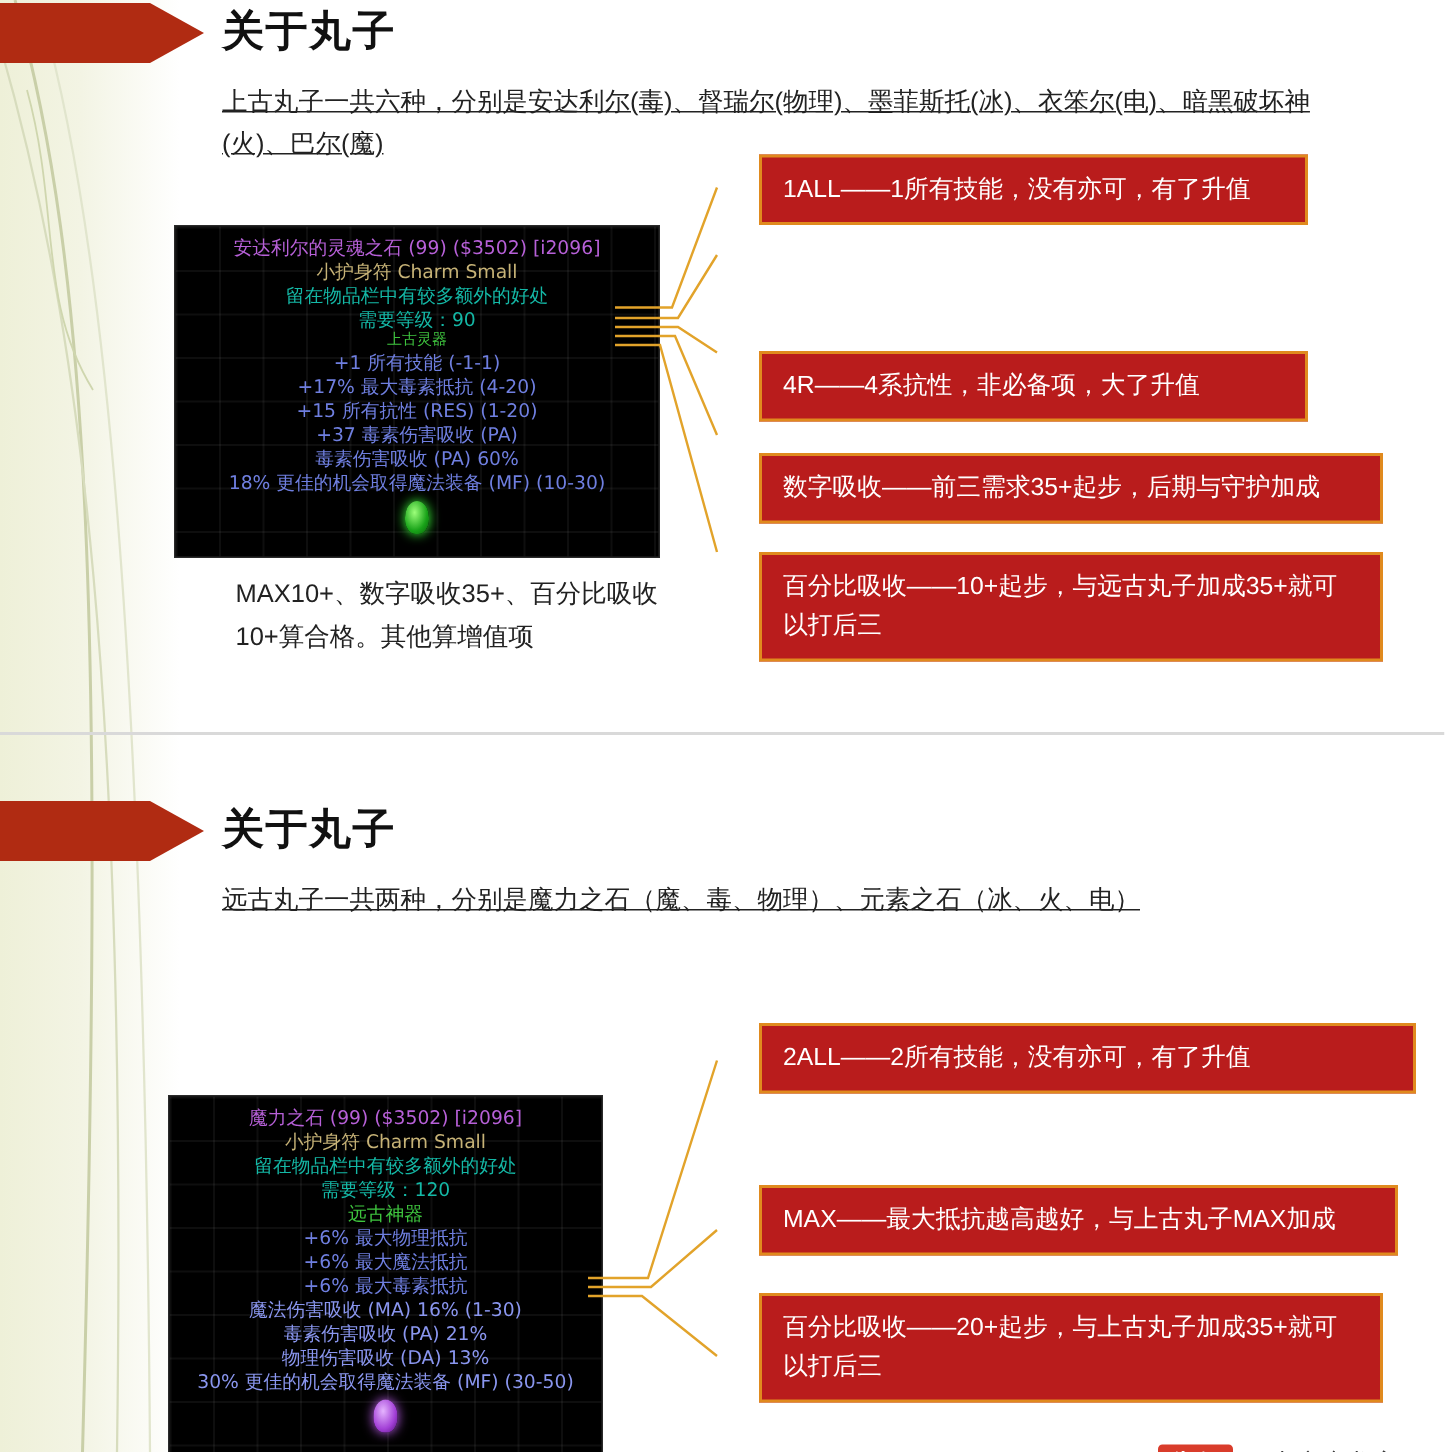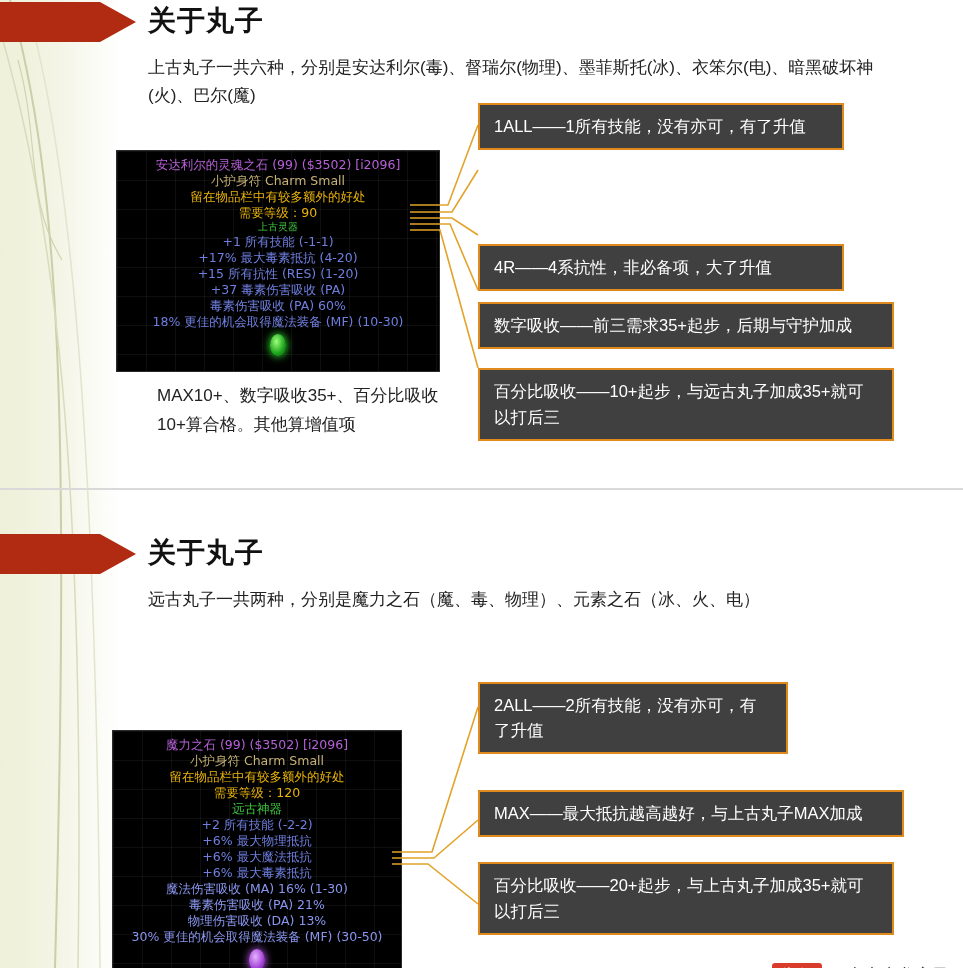--- a/index.html
+++ b/index.html
@@ -33,21 +33,21 @@
   .arrow svg { display:block; }
   .heading-title {
     position:absolute; left:148px; top:2px;
     font-family: "DejaVu Serif", "Liberation Serif", serif;
     font-weight:bold; font-size:28px; color:#111;
     letter-spacing:1px;
   }
   .intro {
     margin: 6px 0 0 148px;
     width: 730px;
-    font-size:17px; color:#222; line-height:1.65;
+    font-size:17px; color:#222; line-height:1.65;text-decoration:underline;
   }
 
   
   .tooltip-card {
     position:absolute;
     background:#000;
     border:1px solid #2a2a2a;
     color:#fff;
     text-align:center;
     font-family:"DejaVu Sans", sans-serif;
@@ -57,47 +57,48 @@
     position:absolute; inset:0;
     background-image:
       linear-gradient(to right, rgba(255,255,255,0.055) 1px, transparent 1px),
       linear-gradient(to bottom, rgba(255,255,255,0.055) 1px, transparent 1px);
     background-size: 29px 29px;
     pointer-events:none;
   }
   .tt-lines { position:relative; z-index:2; padding:6px 4px 4px; }
   .tt-line { line-height:1.28; white-space:nowrap; }
   .c-gold { color:#c7b377;text-align:center; }
-  .c-white { color:#eab308; }
+  .c-white { color:#14b8a6; }
   .c-blue { color:#6f7fe0; }
   .c-blue2 { color:#8a96ef; }
   .c-green { color:#3ec43e; }
   .c-purple { color:#b760d8; }
   .tt-icon { position:relative; z-index:2; height:46px; }
   .gem {
     width:16px;height:22px;margin:0 auto;
     background:radial-gradient(ellipse at 40% 35%, #9cff7a, #19a319 60%, #0a5c0a);
     border-radius:50% 50% 45% 45%;
     box-shadow:0 0 8px #3cff3c;
   }
   .gem.purple {
     background:radial-gradient(ellipse at 40% 35%, #e5b4ff, #a23fd6 60%, #4d1170);
     box-shadow:0 0 8px #cc66ff;
   }
 
   
   .callout {
     position:absolute;
-    background:#404040;
+    background:#b91c1c;
     color:#fff;
     border:2px solid #e08a1e;
     font-size:16.5px;
     line-height:1.5;
     padding:9px 14px;
     z-index:5;
+    margin-left:28px;
   }
   .callout.two-line { line-height:1.55; }
 
   .leader { position:absolute; z-index:4; }
   .leader line, .leader polyline { stroke:#e2a32a; stroke-width:1.6; fill:none; }
 
   .note {
     position:absolute;
     font-size:17px; color:#222; line-height:1.7;
     width:290px;
@@ -163,21 +164,21 @@
 
     <svg class="leader" style="left:400px; top:100px; width:110px; height:300px;">
       <polyline points="10,105 48,105 78,25"></polyline>
       <polyline points="10,112 52,112 78,70"></polyline>
       <polyline points="10,118 52,118 78,135"></polyline>
       <polyline points="10,124 50,124 78,190"></polyline>
       <polyline points="10,130 40,130 78,268"></polyline>
     </svg>
 
     <div class="callout" style="left:478px; top:103px; width:366px;">1ALL——1所有技能，没有亦可，有了升值</div>
-    <div class="callout" style="left:478px; top:244px; width:366px;">4R——4系抗性，非必备项，大了升值</div>
+    <div class="callout" style="left:478px; top:234px; width:366px;">4R——4系抗性，非必备项，大了升值</div>
     <div class="callout" style="left:478px; top:302px; width:416px;">数字吸收——前三需求35+起步，后期与守护加成</div>
     <div class="callout two-line" style="left:478px; top:368px; width:416px;">百分比吸收——10+起步，与远古丸子加成35+就可以打后三</div>
 
     <div class="note" style="left:157px; top:382px;">MAX10+、数字吸收35+、百分比吸收10+算合格。其他算增值项</div>
   </div>
 
   <div class="divider"></div>
 
   <div class="section" style="height:478px;">
 
@@ -193,41 +194,40 @@
     <div class="intro">远古丸子一共两种，分别是魔力之石（魔、毒、物理）、元素之石（冰、火、电）</div>
 
     <div class="tooltip-card" style="left:112px; top:198px; width:290px; height:262px;">
       <div class="tt-grid"></div>
       <div class="tt-lines">
         <div class="tt-line c-purple" style="font-size:12.5px">魔力之石 (99) ($3502) [i2096]</div>
         <div class="tt-line c-gold" style="font-size:12.5px">小护身符 Charm Small</div>
         <div class="tt-line c-white" style="font-size:12.5px">留在物品栏中有较多额外的好处</div>
         <div class="tt-line c-white" style="font-size:12.5px">需要等级：120</div>
         <div class="tt-line c-green" style="font-size:12.5px">远古神器</div>
-        <div class="tt-line c-blue" style="font-size:12.5px">+2 所有技能 (-2-2)</div>
         <div class="tt-line c-blue" style="font-size:12.5px">+6% 最大物理抵抗</div>
         <div class="tt-line c-blue" style="font-size:12.5px">+6% 最大魔法抵抗</div>
         <div class="tt-line c-blue" style="font-size:12.5px">+6% 最大毒素抵抗</div>
         <div class="tt-line c-blue2" style="font-size:12.5px">魔法伤害吸收 (MA) 16% (1-30)</div>
         <div class="tt-line c-blue2" style="font-size:12.5px">毒素伤害吸收 (PA) 21%</div>
         <div class="tt-line c-blue2" style="font-size:12.5px">物理伤害吸收 (DA) 13%</div>
         <div class="tt-line c-blue2" style="font-size:12.5px">30% 更佳的机会取得魔法装备 (MF) (30-50)</div>
       </div>
       <div class="tt-icon">
         <div class="gem purple"></div>
       </div>
     </div>
 
     <svg class="leader" style="left:382px; top:150px; width:110px; height:330px;">
       <polyline points="10,170 50,170 96,25"></polyline>
       <polyline points="10,176 52,176 96,138"></polyline>
       <polyline points="10,182 46,182 96,222"></polyline>
     </svg>
 
-    <div class="callout" style="left:478px; top:150px; width:310px;">2ALL——2所有技能，没有亦可，有了升值</div>
+    <div class="callout" style="left:478px; top:150px; width:438px;">2ALL——2所有技能，没有亦可，有了升值</div>
     <div class="callout" style="left:478px; top:258px; width:426px;">MAX——最大抵抗越高越好，与上古丸子MAX加成</div>
     <div class="callout two-line" style="left:478px; top:330px; width:416px;">百分比吸收——20+起步，与上古丸子加成35+就可以打后三</div>
 
   </div>
 
   <div class="watermark">
     <span class="wm-badge">头条</span>
     <span class="wm-text">@中亲东龙离子</span>
   </div>
 

